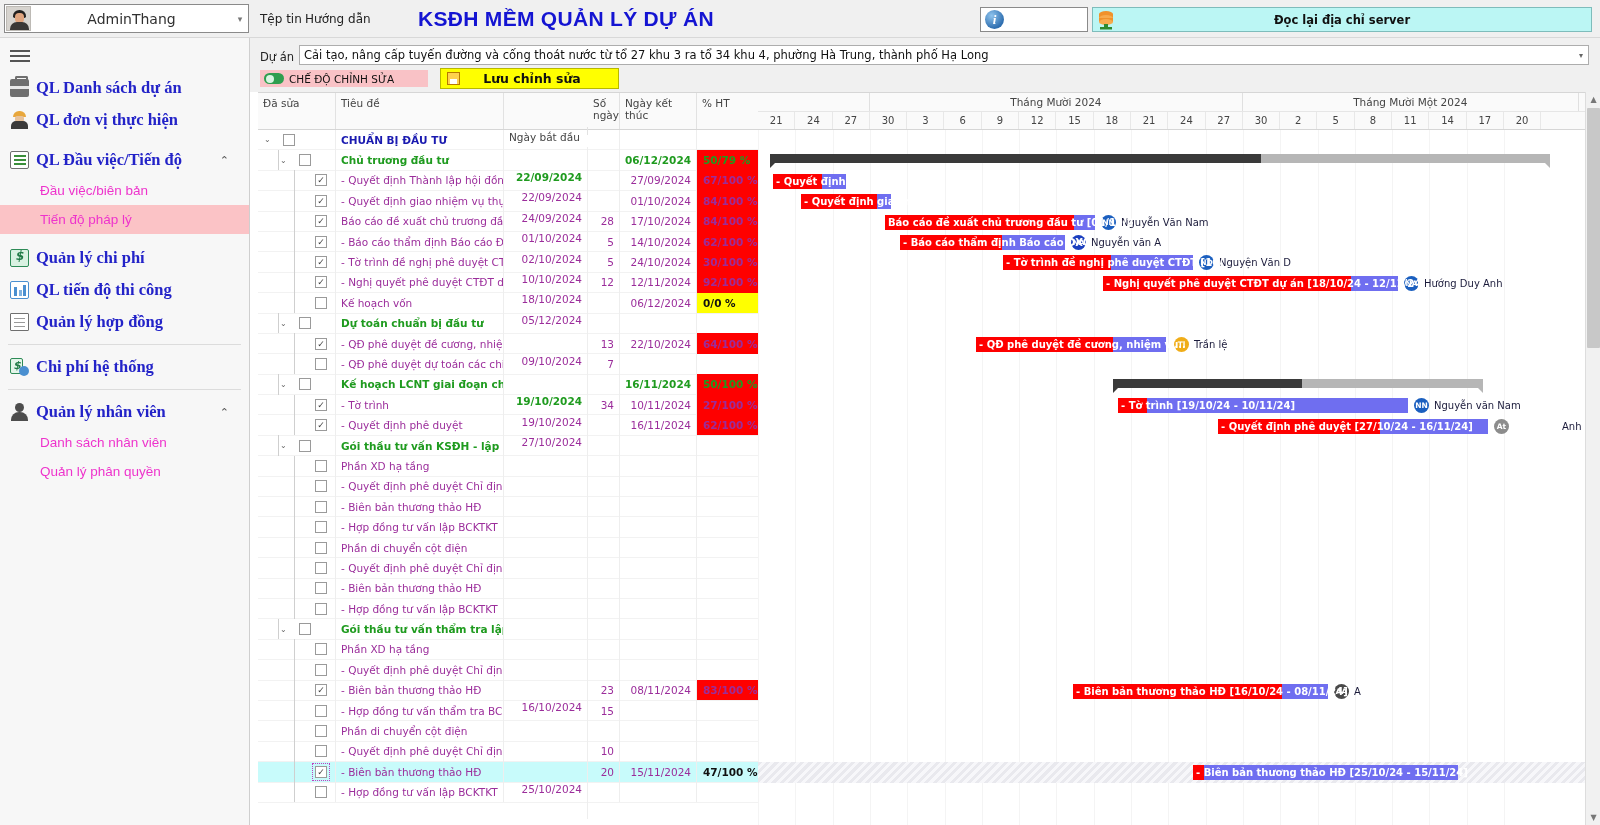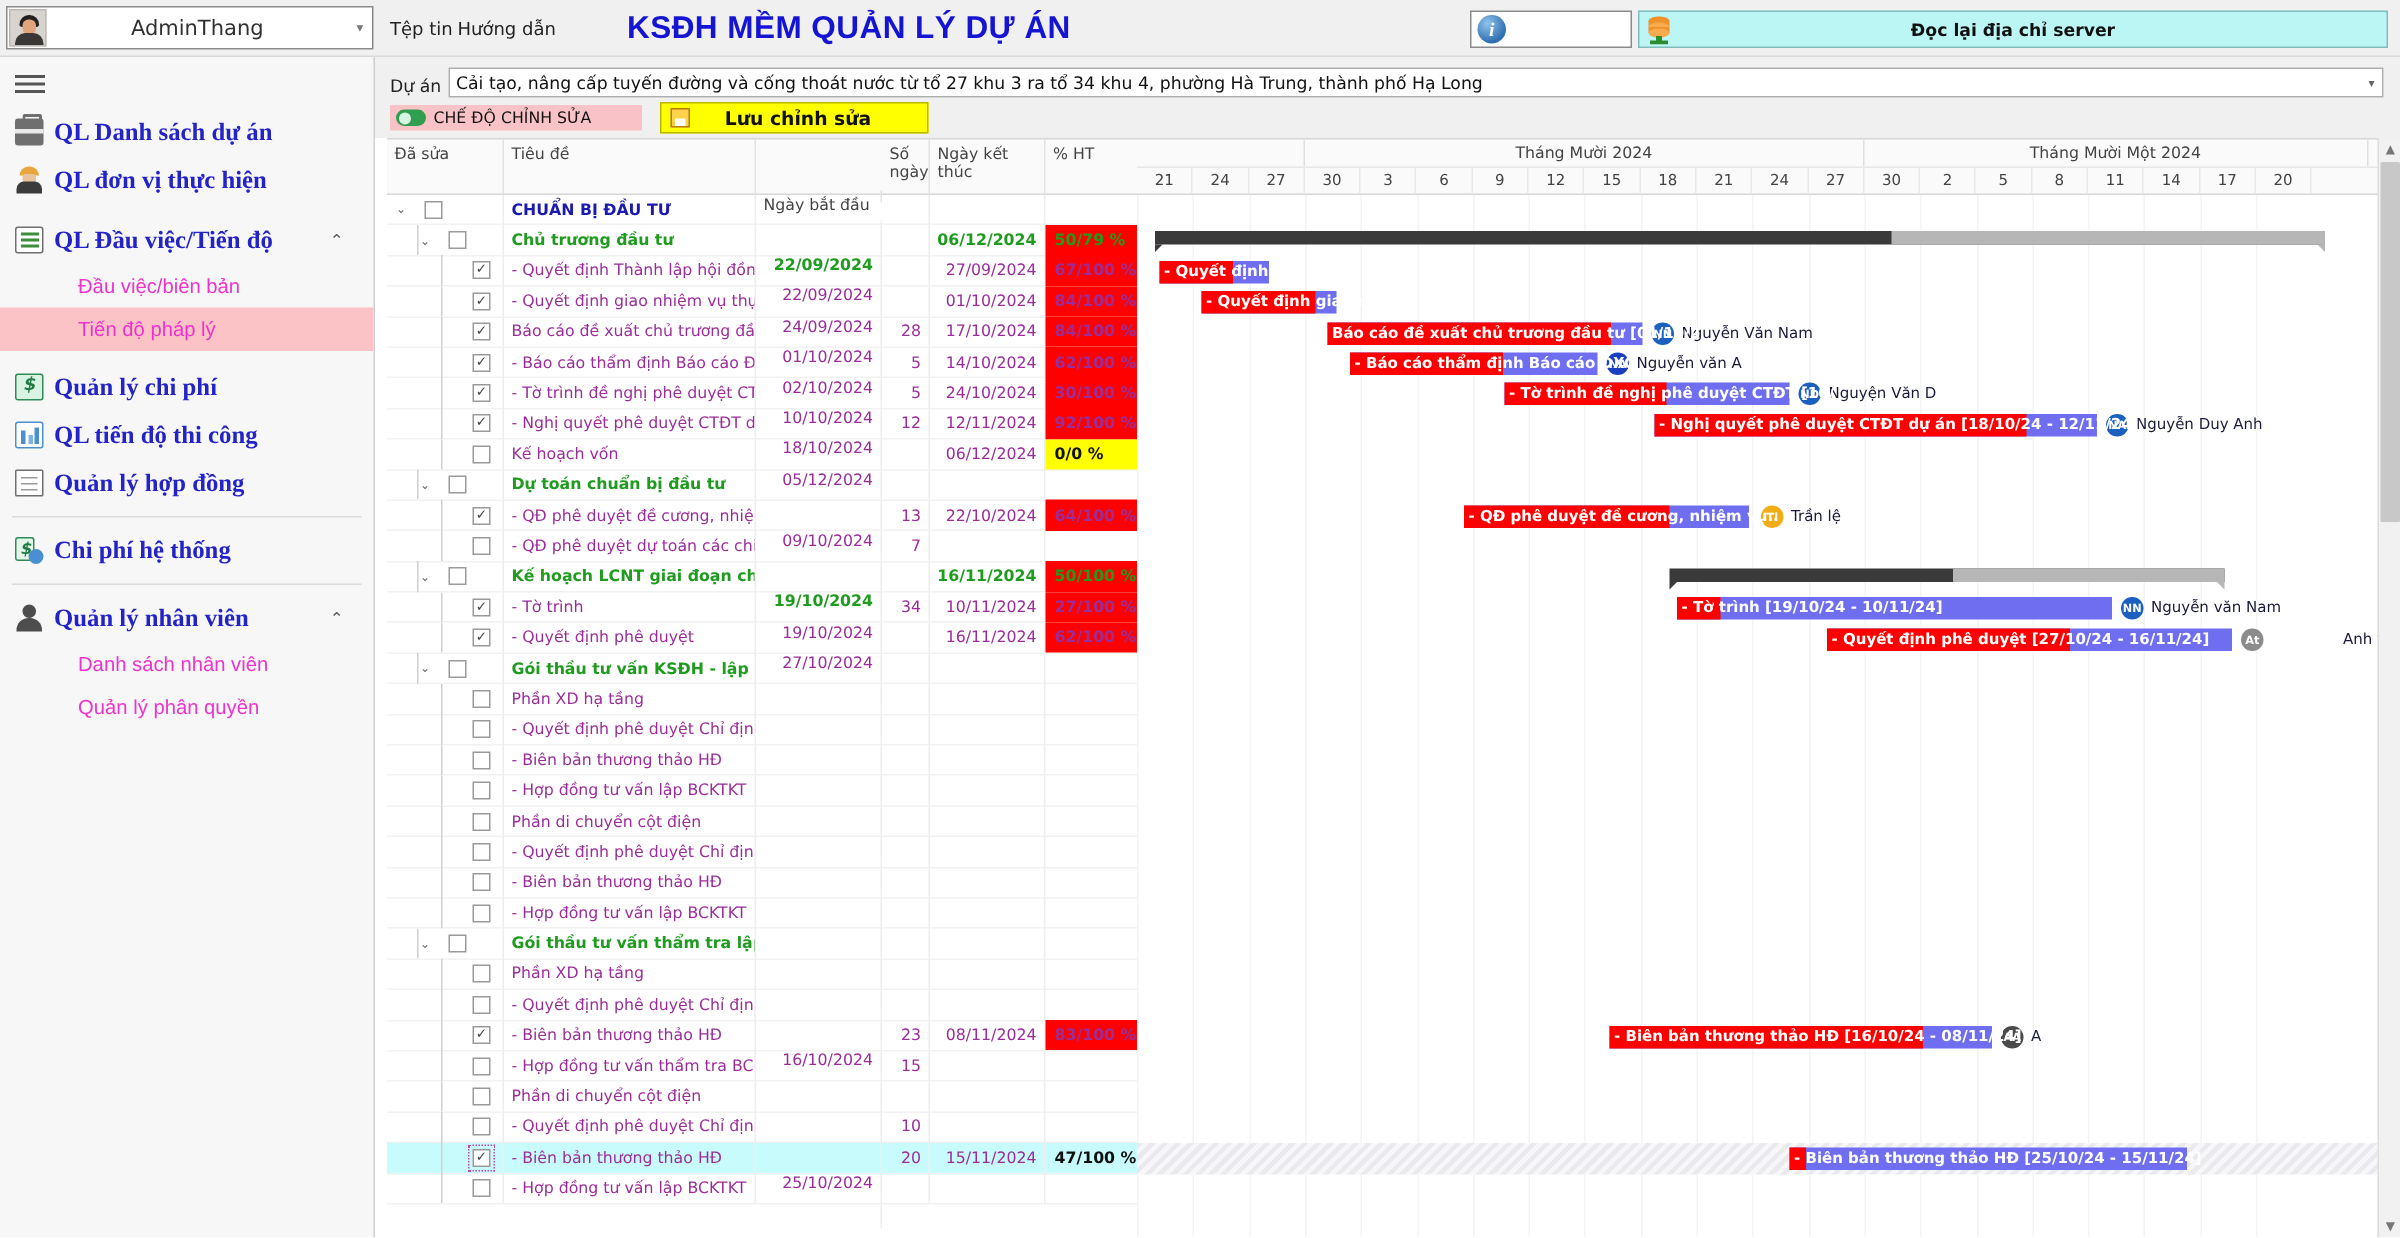--- a/index.html
+++ b/index.html
@@ -81,21 +81,21 @@
   }
   .nav-row .ico { width: 26px; flex: 0 0 26px; display:flex; align-items:center; }
   .nav-row .lbl {
     font-family: "Liberation Serif", "DejaVu Serif", serif;
     font-size: 16.5px; font-weight: bold; color: #2323c8;
   }
   .nav-row .chev {
     position: absolute; right: 20px; top: 10px; color: #555; font-size: 11px;
   }
   .sub-row {
-    height: 29px; display: flex; align-items: center; padding-left: 52px; cursor: default;
+    height: 29px; display: flex; align-items: center; padding-left: 40px; cursor: default;
   }
   .sub-row .lbl {
     font-family: "Liberation Sans", sans-serif;
     font-size: 13.5px; color: #ee33cc;
   }
   .sub-row.active { background: #fbc3c6; }
   .sep { height: 1px; background: #dcdcdc; margin: 6px 8px; }
   .gap { height: 8px; }
 
   
@@ -844,21 +844,21 @@
         <div class="owner" style="left: 441px; top: 125.4px;">
           <div class="ava" style="background: rgb(27, 95, 191);">ND</div>
           <div class="nm">Nguyện Văn D</div>
         </div>
         <div class="taskbar" style="left: 345px; width: 295px; top: 145.8px;">
           <div class="done" style="width: 247.8px;"></div>
           <div class="txt">- Nghị quyết phê duyệt CTĐT dự án [18/10/24 - 12/11/24]</div>
         </div>
         <div class="owner" style="left: 646px; top: 145.8px;">
           <div class="ava" style="background: rgb(27, 95, 191);">NA</div>
-          <div class="nm">Nguyễn Duy Anh</div>
+          <div class="nm">Hướng Duy Anh</div>
         </div>
         <div class="taskbar" style="left: 218px; width: 190px; top: 207px;">
           <div class="done" style="width: 136.8px;"></div>
           <div class="txt">- QĐ phê duyệt đề cương, nhiệm vụ..</div>
         </div>
         <div class="owner" style="left: 416px; top: 207px;">
           <div class="ava" style="background: rgb(240, 173, 24);">Tl</div>
           <div class="nm">Trần lệ</div>
         </div>
         <div class="taskbar" style="left: 360px; width: 290px; top: 268.2px;">

